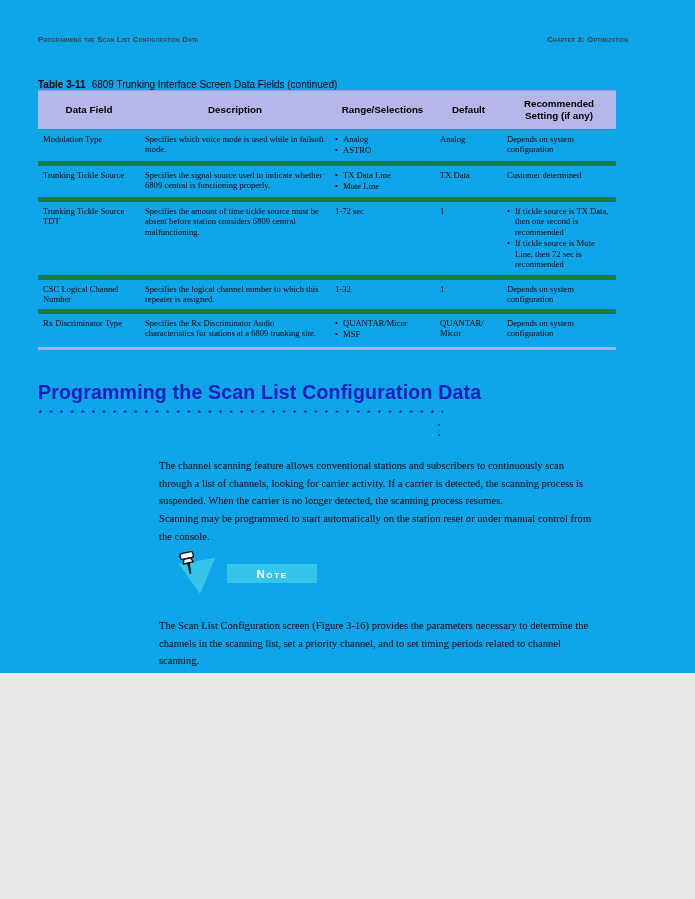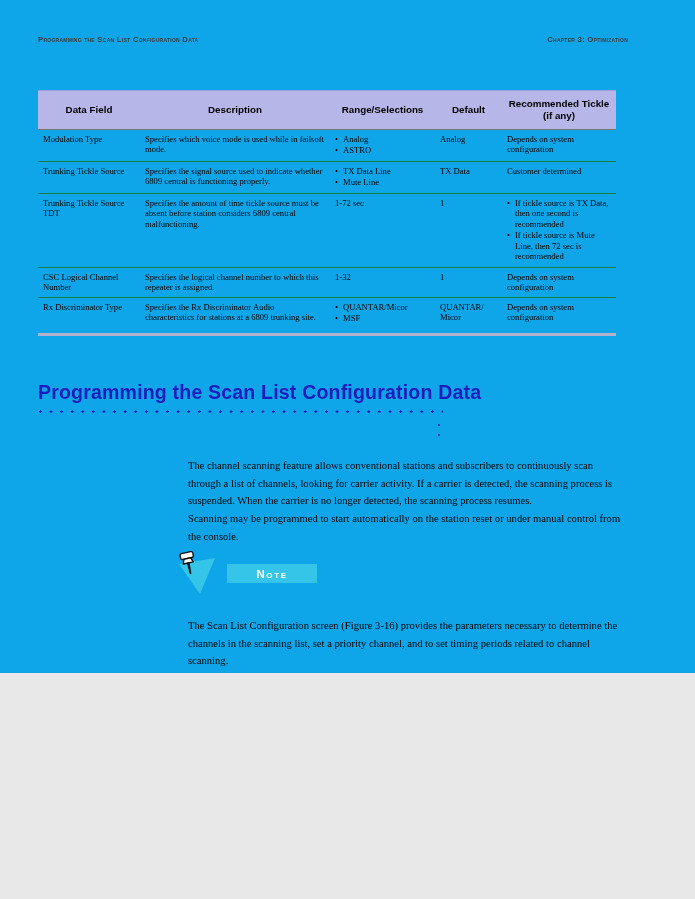--- a/index.html
+++ b/index.html
@@ -16,38 +16,38 @@
         font-size:10px;color:#000;}
   .table-title .tt-label{font-weight:bold;margin-right:6px;}
 
   
   table.data{position:absolute;left:38px;top:90px;width:578px;border-collapse:collapse;
         table-layout:fixed;border-top:1px solid #9a9ade;border-bottom:3px solid #b2b2cf;}
   table.data th{background:#b6b6e9;font-family:"Liberation Sans",sans-serif;font-size:9.8px;
         font-weight:bold;text-align:center;vertical-align:middle;height:34px;padding:2px 4px;
         border-bottom:1px solid #777;line-height:1.2;}
   table.data td{font-size:8.6px;line-height:1.22;vertical-align:top;padding:4px 6px 4px 5px;
-        border-bottom:1px solid #15803d;word-wrap:break-word;}
+        border-bottom:5px solid #15803d;word-wrap:break-word;}
   table.data tr.r-last td{border-bottom:none;}
   .cell-default{white-space:pre-line;}
   .bi{display:flex;margin-bottom:1px;}
   .bi .b{width:8px;flex:none;text-align:left;}
   tr.r0{height:32px;} tr.r1{height:30px;margin-left:40px;} tr.r2{height:68px;} tr.r3{height:28px;} tr.r4{height:37px;}
 
   
   .heading{position:absolute;left:38px;top:381px;margin:0;font-family:"Liberation Sans",sans-serif;
         font-size:19.5px;font-weight:bold;color:#1b1bbe;letter-spacing:.2px;}
   .dotrow{position:absolute;left:39px;top:410px;width:404px;height:4px;
         background-image:radial-gradient(circle at 1.4px 1.6px,#1b1bbe 1.05px,transparent 1.4px);
         background-size:10.6px 4px;background-repeat:repeat-x;}
   .lone-dot{position:absolute;width:2.3px;height:2.3px;border-radius:50%;background:#1b1bbe;left:438px;}
   .d1{top:424px;} .d2{top:434px;}
 
   
-  .para{position:absolute;left:188px;width:438px;margin:0;font-size:10.6px;line-height:17.6px;}
+  .para{position:absolute;left:159px;width:438px;margin:0;font-size:10.6px;line-height:17.6px;}
   .p1{top:457px;} .p2{top:510px;} .p3{top:617px;}
 
   
   .note-icon{position:absolute;left:175px;top:550px;width:44px;height:46px;}
   .note-bar{position:absolute;left:227px;top:564px;width:90px;height:19px;background:#35c5e8;
         color:#fff;font-family:"Liberation Sans",sans-serif;font-variant:small-caps;font-weight:bold;
         font-size:11.5px;letter-spacing:1.6px;display:flex;align-items:center;justify-content:center;}
   .note-text{position:absolute;left:232px;top:584px;width:384px;margin:0;font-size:10.6px;line-height:16px;}
 
   
@@ -60,36 +60,39 @@
 </head>
 <body>
 
 <div class="page">
 
   <div class="running-header">
     <span>Programming the Scan List Configuration Data</span>
     <span>Chapter 3: Optimization</span>
   </div>
 
+  <div class="table-title">
+    <span class="tt-label">Table 3-11</span><span class="tt-text">6809 Trunking Interface Screen Data Fields (continued)</span>
+  </div>
 
   <table class="data">
     <colgroup>
       <col style="width:102px">
         <col style="width:190px">
         <col style="width:105px">
       <col style="width:67px">
         <col style="width:114px">
     </colgroup>
     <thead>
       <tr>
         <th>Data Field</th>
         <th>Description</th>
         <th>Range/Selections</th>
         <th>Default</th>
-        <th>Recommended Tickle (if any)</th>
+        <th>Recommended Setting (if any)</th>
       </tr>
     </thead>
     <tbody>
       <tr class="r0">
         <td>Modulation Type</td>
         <td>Specifies which voice mode is used while in failsoft mode.</td>
         <td>
           <div class="bi">
               <span class="b">•</span>
               <span>Analog</span>

